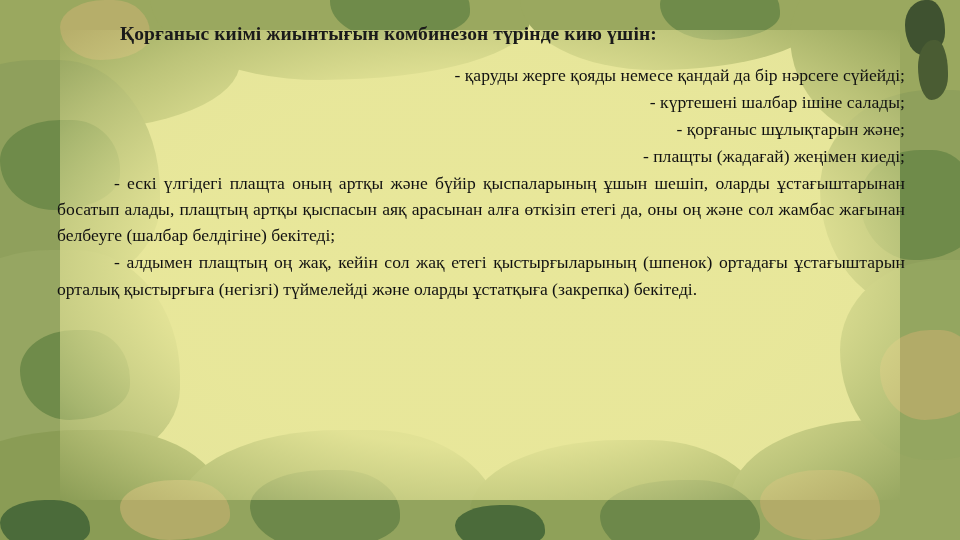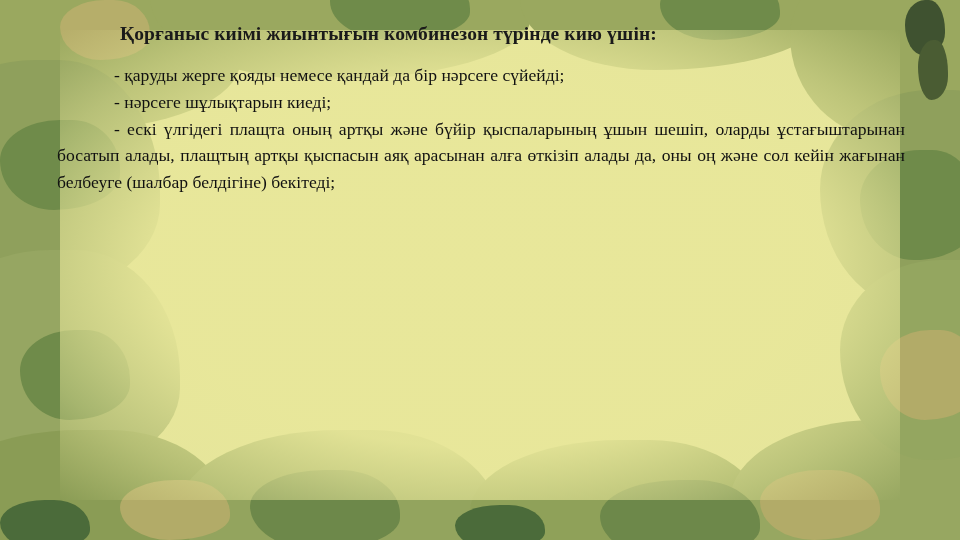--- a/index.html
+++ b/index.html
@@ -70,21 +70,21 @@
   .para {
     text-align: justify;
     text-justify: inter-word;
     text-indent: 57px;
     margin: 0 0 0.5px 0;
   }
   .para:last-child { margin-bottom: 0; }
 
   
   .para.short {
-    text-align: left;
+    text-align: right;
   }
 </style>
 </head>
 <body>
 
 <div class="slide">
 
   <div class="camo">
 
     <div class="blob" style="left:-60px; top:-40px; width:300px; height:170px; background:#9aa85f;"></div>
@@ -124,18 +124,21 @@
     <div style="position:absolute; left:60px; top:30px; width:840px; height:470px;
                 background: radial-gradient(ellipse at center, rgba(232,231,154,0.97) 0%, rgba(232,231,154,0.92) 55%, rgba(232,231,154,0.45) 80%, rgba(232,231,154,0) 100%);"></div>
   </div>
 
   <div class="content">
 
     <div class="doc-title">Қорғаныс киімі жиынтығын комбинезон түрінде кию үшін:</div>
 
     <div class="body-text">
       <p class="para short">- қаруды жерге қояды немесе қандай да бір нәрсеге сүйейді;</p>
-      <p class="para short">- нәрсеге шұлықтарын киеді;</p>
-      <p class="para">- ескі үлгідегі плащта оның артқы және бүйір қыспаларының  ұшын шешіп, оларды ұстағыштарынан босатып алады, плащтың артқы қыспасын аяқ арасынан алға өткізіп алады да, оны оң және сол кейін жағынан белбеуге (шалбар белдігіне) бекітеді;</p>
+      <p class="para short">- күртешені шалбар ішіне салады;</p>
+      <p class="para short">- қорғаныс шұлықтарын және;</p>
+      <p class="para short">- плащты (жадағай) жеңімен киеді;</p>
+      <p class="para">- ескі үлгідегі плащта оның артқы және бүйір қыспаларының  ұшын шешіп, оларды ұстағыштарынан босатып алады, плащтың артқы қыспасын аяқ арасынан алға өткізіп етегі да, оны оң және сол жамбас жағынан белбеуге (шалбар белдігіне) бекітеді;</p>
+      <p class="para">- алдымен плащтың оң жақ, кейін сол жақ етегі қыстырғыларының (шпенок) ортадағы ұстағыштарын орталық қыстырғыға (негізгі) түймелейді және оларды ұстатқыға (закрепка) бекітеді.</p>
     </div>
 
   </div>
 </div>
 
 </body></html>

